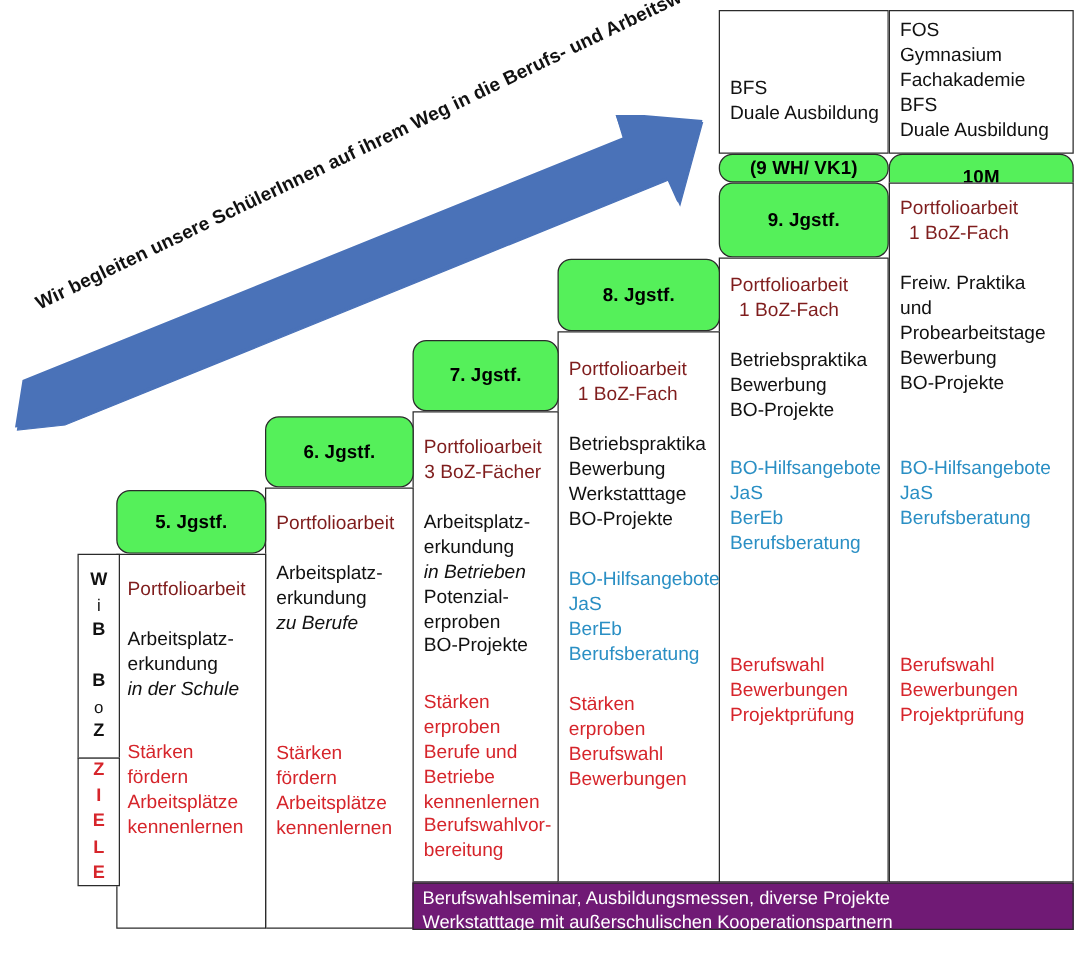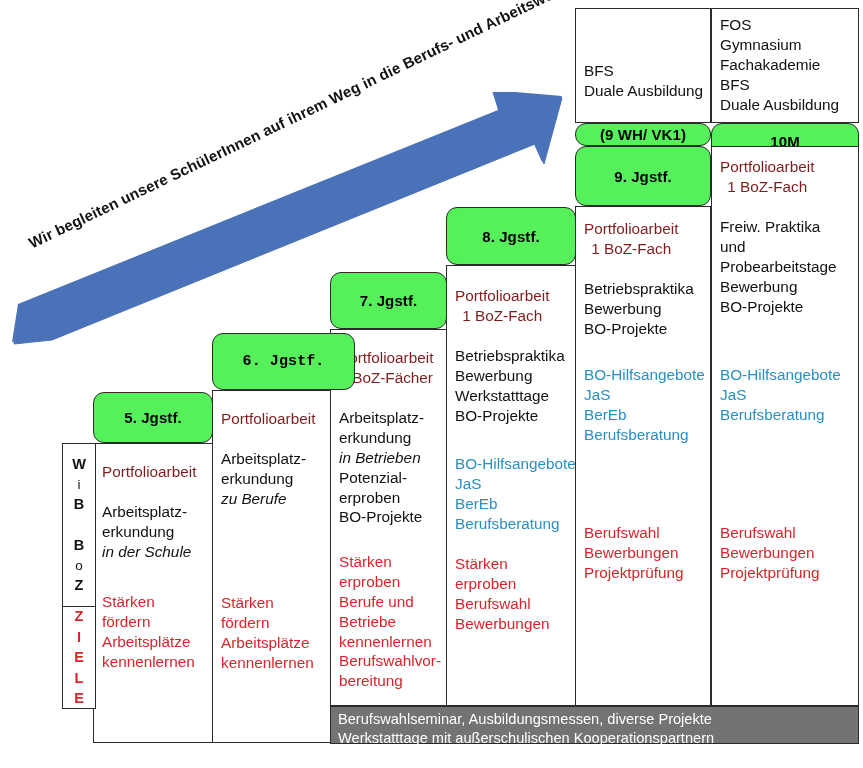--- a/index.html
+++ b/index.html
@@ -33,21 +33,21 @@
           display:flex;flex-direction:column;align-items:center;justify-content:center;}
   #wibBot{position:absolute;left:0;top:163px;width:34px;height:103px;
           border:1.6px solid #2b2b2b;box-sizing:border-box;background:#fff;
           display:flex;flex-direction:column;align-items:center;justify-content:center;}
   .vch{font-size:14.5px;font-weight:bold;line-height:1.42;color:#111;}
   .vch.small{font-weight:normal;font-size:13.5px;}
   .vch.red{color:#d6252b;}
 
   
   #banner{position:absolute;left:330px;top:706px;width:529px;height:38px;
-          background:#737373;border:1.6px solid #2b2b2b;box-sizing:border-box;
+          background:#701a75;border:1.6px solid #2b2b2b;box-sizing:border-box;
           padding:3px 18px 0 7px;}
   #banner .ln{color:#ffffff;font-size:14.6px;line-height:1.28;}
 
   
   #arrow{position:absolute;left:6px;top:92px;width:560px;height:260px;}
   #arrowtext{
     position:absolute;left:26px;top:236px;
     transform:rotate(-25.6deg);transform-origin:0 0;
     font-size:15.2px;font-weight:bold;color:#111;white-space:nowrap;
     letter-spacing:.15px;
@@ -168,21 +168,21 @@
       <span class="ln r">Stärken</span>
       <span class="ln r">erproben</span>
       <span class="ln r">Berufe und</span>
       <span class="ln r">Betriebe</span>
       <span class="ln r">kennenlernen</span>
       <span class="ln r">Berufswahlvor-</span>
       <span class="ln r">bereitung</span>
     </div>
   </div>
 
-  <div class="box green hdr" style="left:212px;top:333px;width:143px;height:57px;font-family:Liberation Mono, monospace;">6. Jgstf.</div>
+  <div class="box green hdr" style="left:212px;top:333px;width:119px;height:57px;">6. Jgstf.</div>
   <div class="box" style="left:212px;top:390px;width:119px;height:353px;">
     <div class="txt" style="left:8px;top:18px;">
       <span class="ln g">Portfolioarbeit</span>
     </div>
     <div class="txt" style="left:8px;top:58px;">
       <span class="ln k">Arbeitsplatz-</span>
       <span class="ln k">erkundung</span>
       <span class="ln k it">zu Berufe</span>
     </div>
     <div class="txt" style="left:8px;top:202px;">

